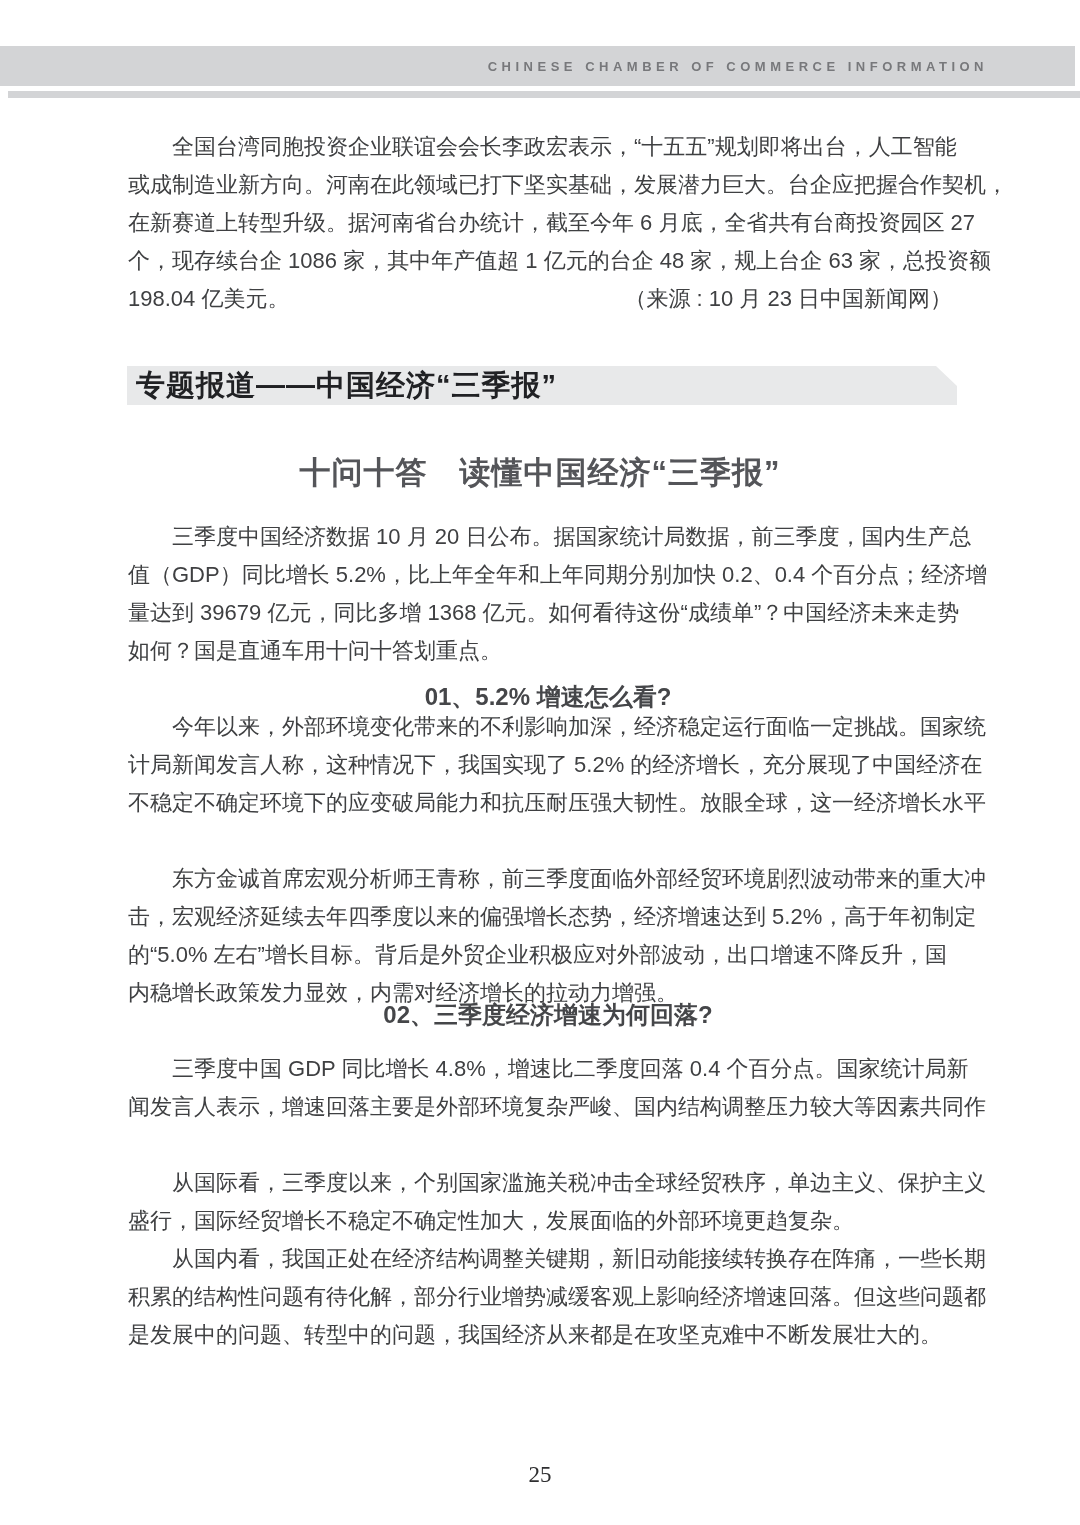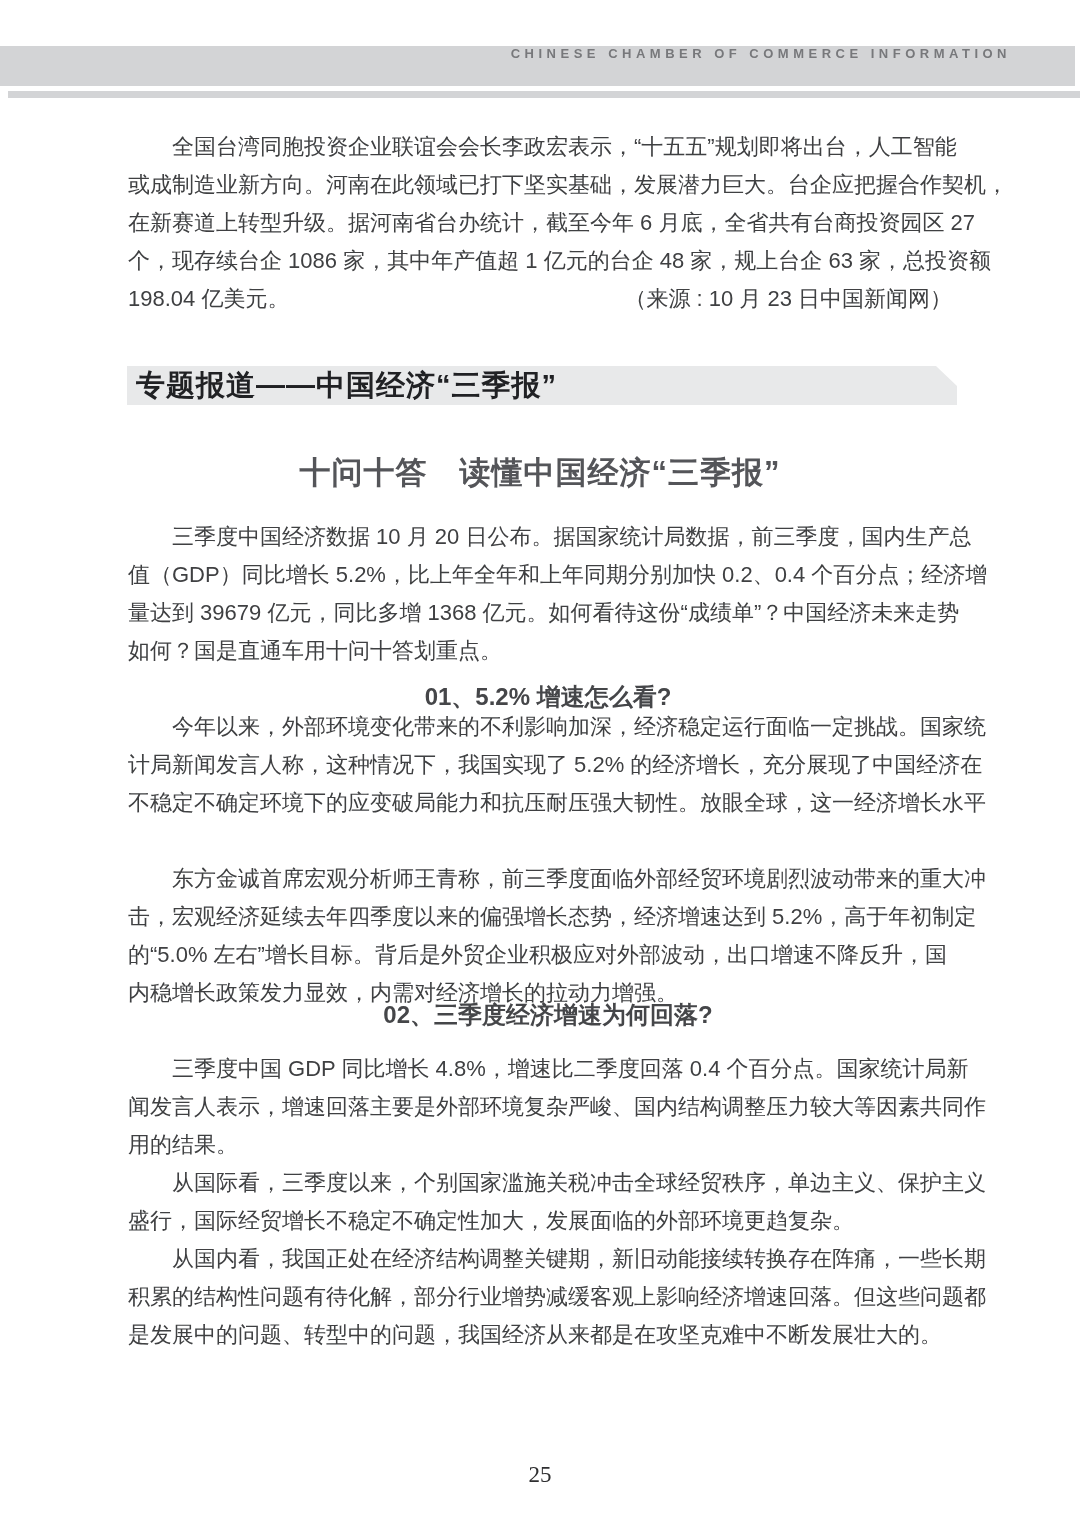--- a/index.html
+++ b/index.html
@@ -12,22 +12,23 @@
     font-family: "Liberation Sans", sans-serif;
   }
 
   
   .band-main {
     position: absolute;
     top: 46px; left: 0;
     width: 1075px; height: 40px;
     background: #d3d4d6;
     display: flex;
+    align-items: center;
     justify-content: flex-end;
-    padding-right: 64px;
+    padding-right: 87px;
     box-sizing: border-box;
   }
   .band-text {
     font-size: 13px;
     font-weight: bold;
     letter-spacing: 4.5px;
     color: #77787b;
     white-space: nowrap;
   }
   .band-thin {
@@ -168,21 +169,20 @@
       <div class="tline">击，宏观经济延续去年四季度以来的偏强增长态势，经济增速达到 5.2%，高于年初制定</div>
       <div class="tline">的“5.0% 左右”增长目标。背后是外贸企业积极应对外部波动，出口增速不降反升，国</div>
       <div class="tline">内稳增长政策发力显效，内需对经济增长的拉动力增强。</div>
     </section>
 
   <h2 class="q-heading" style="top:988px">02、三季度经济增速为何回落?</h2>
 
   <section class="block" style="top:1050px">
       <div class="tline indent">三季度中国 GDP 同比增长 4.8%，增速比二季度回落 0.4 个百分点。国家统计局新</div>
       <div class="tline">闻发言人表示，增速回落主要是外部环境复杂严峻、国内结构调整压力较大等因素共同作</div>
-      <div class="tline">用的结果。</div>
     </section>
 
   <section class="block" style="top:1164px">
       <div class="tline indent">从国际看，三季度以来，个别国家滥施关税冲击全球经贸秩序，单边主义、保护主义</div>
       <div class="tline">盛行，国际经贸增长不稳定不确定性加大，发展面临的外部环境更趋复杂。</div>
     </section>
 
   <section class="block" style="top:1240px">
       <div class="tline indent">从国内看，我国正处在经济结构调整关键期，新旧动能接续转换存在阵痛，一些长期</div>
       <div class="tline">积累的结构性问题有待化解，部分行业增势减缓客观上影响经济增速回落。但这些问题都</div>

